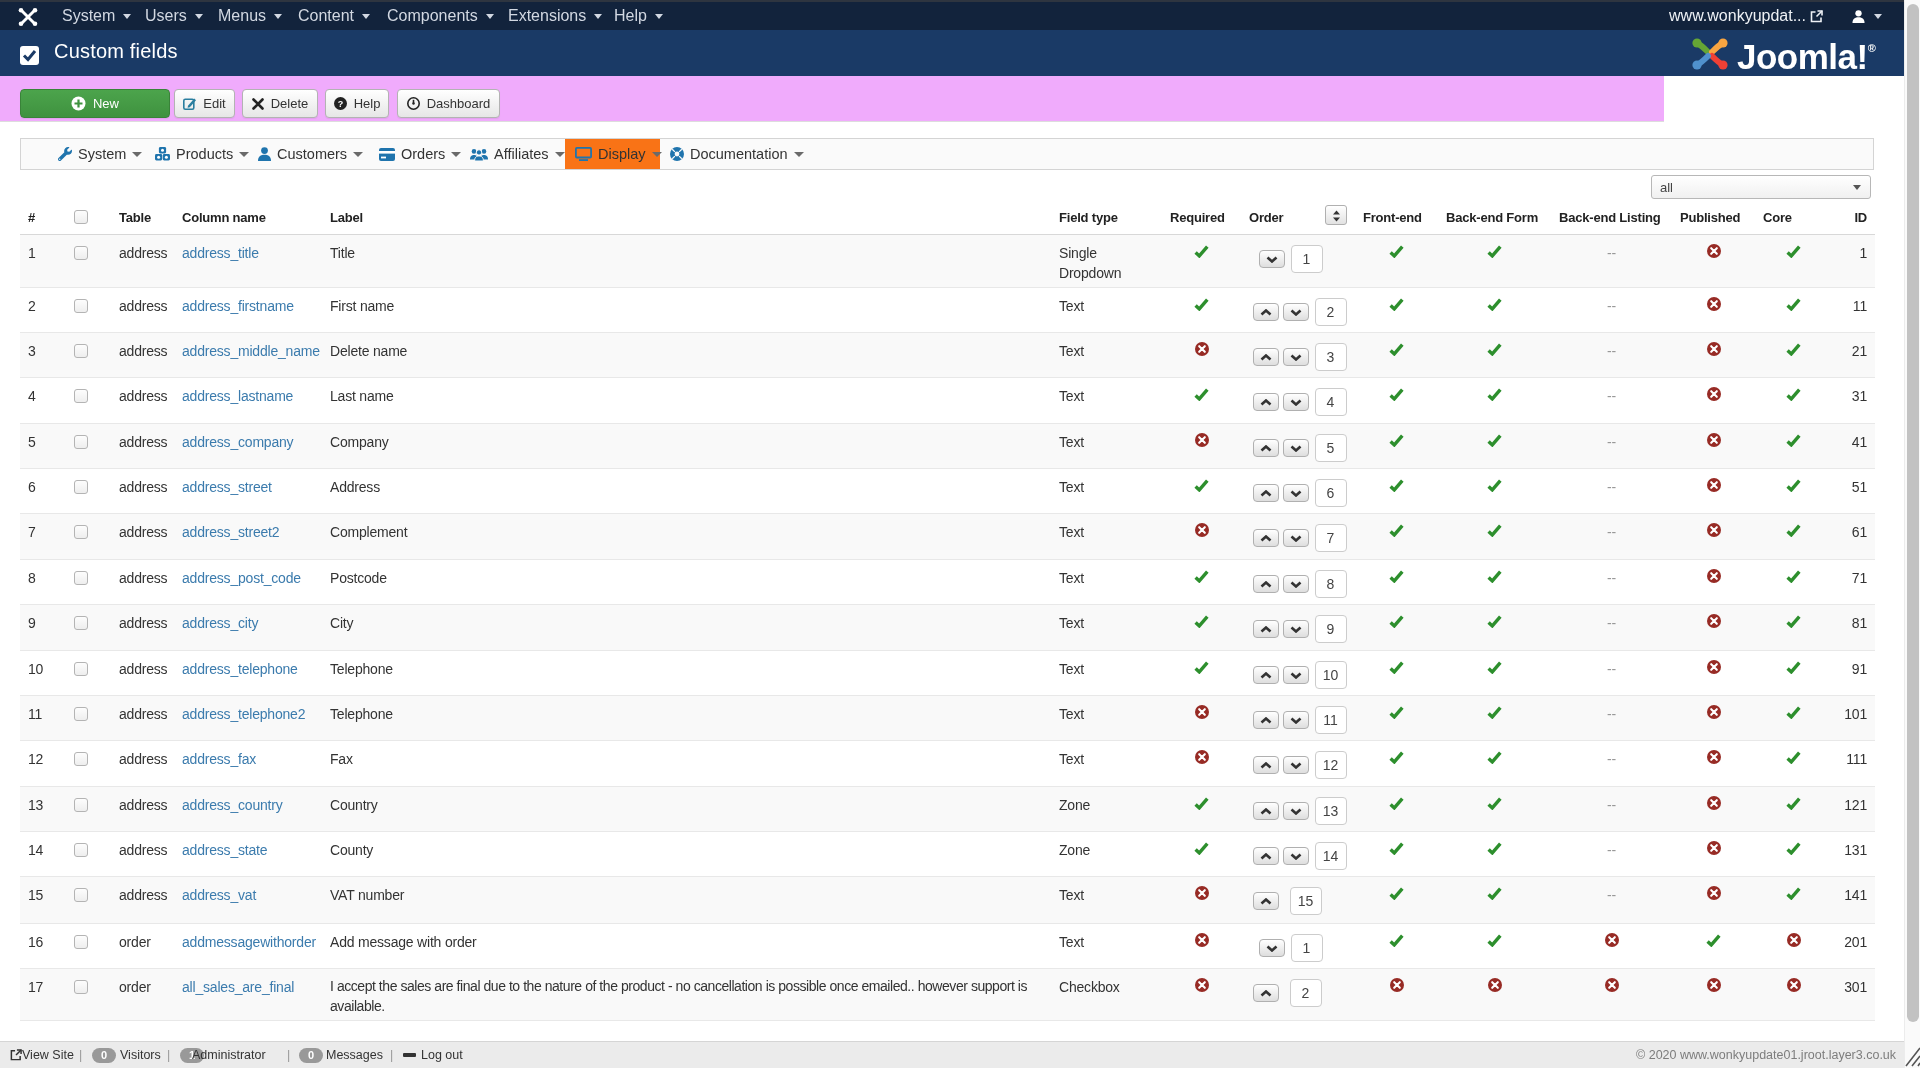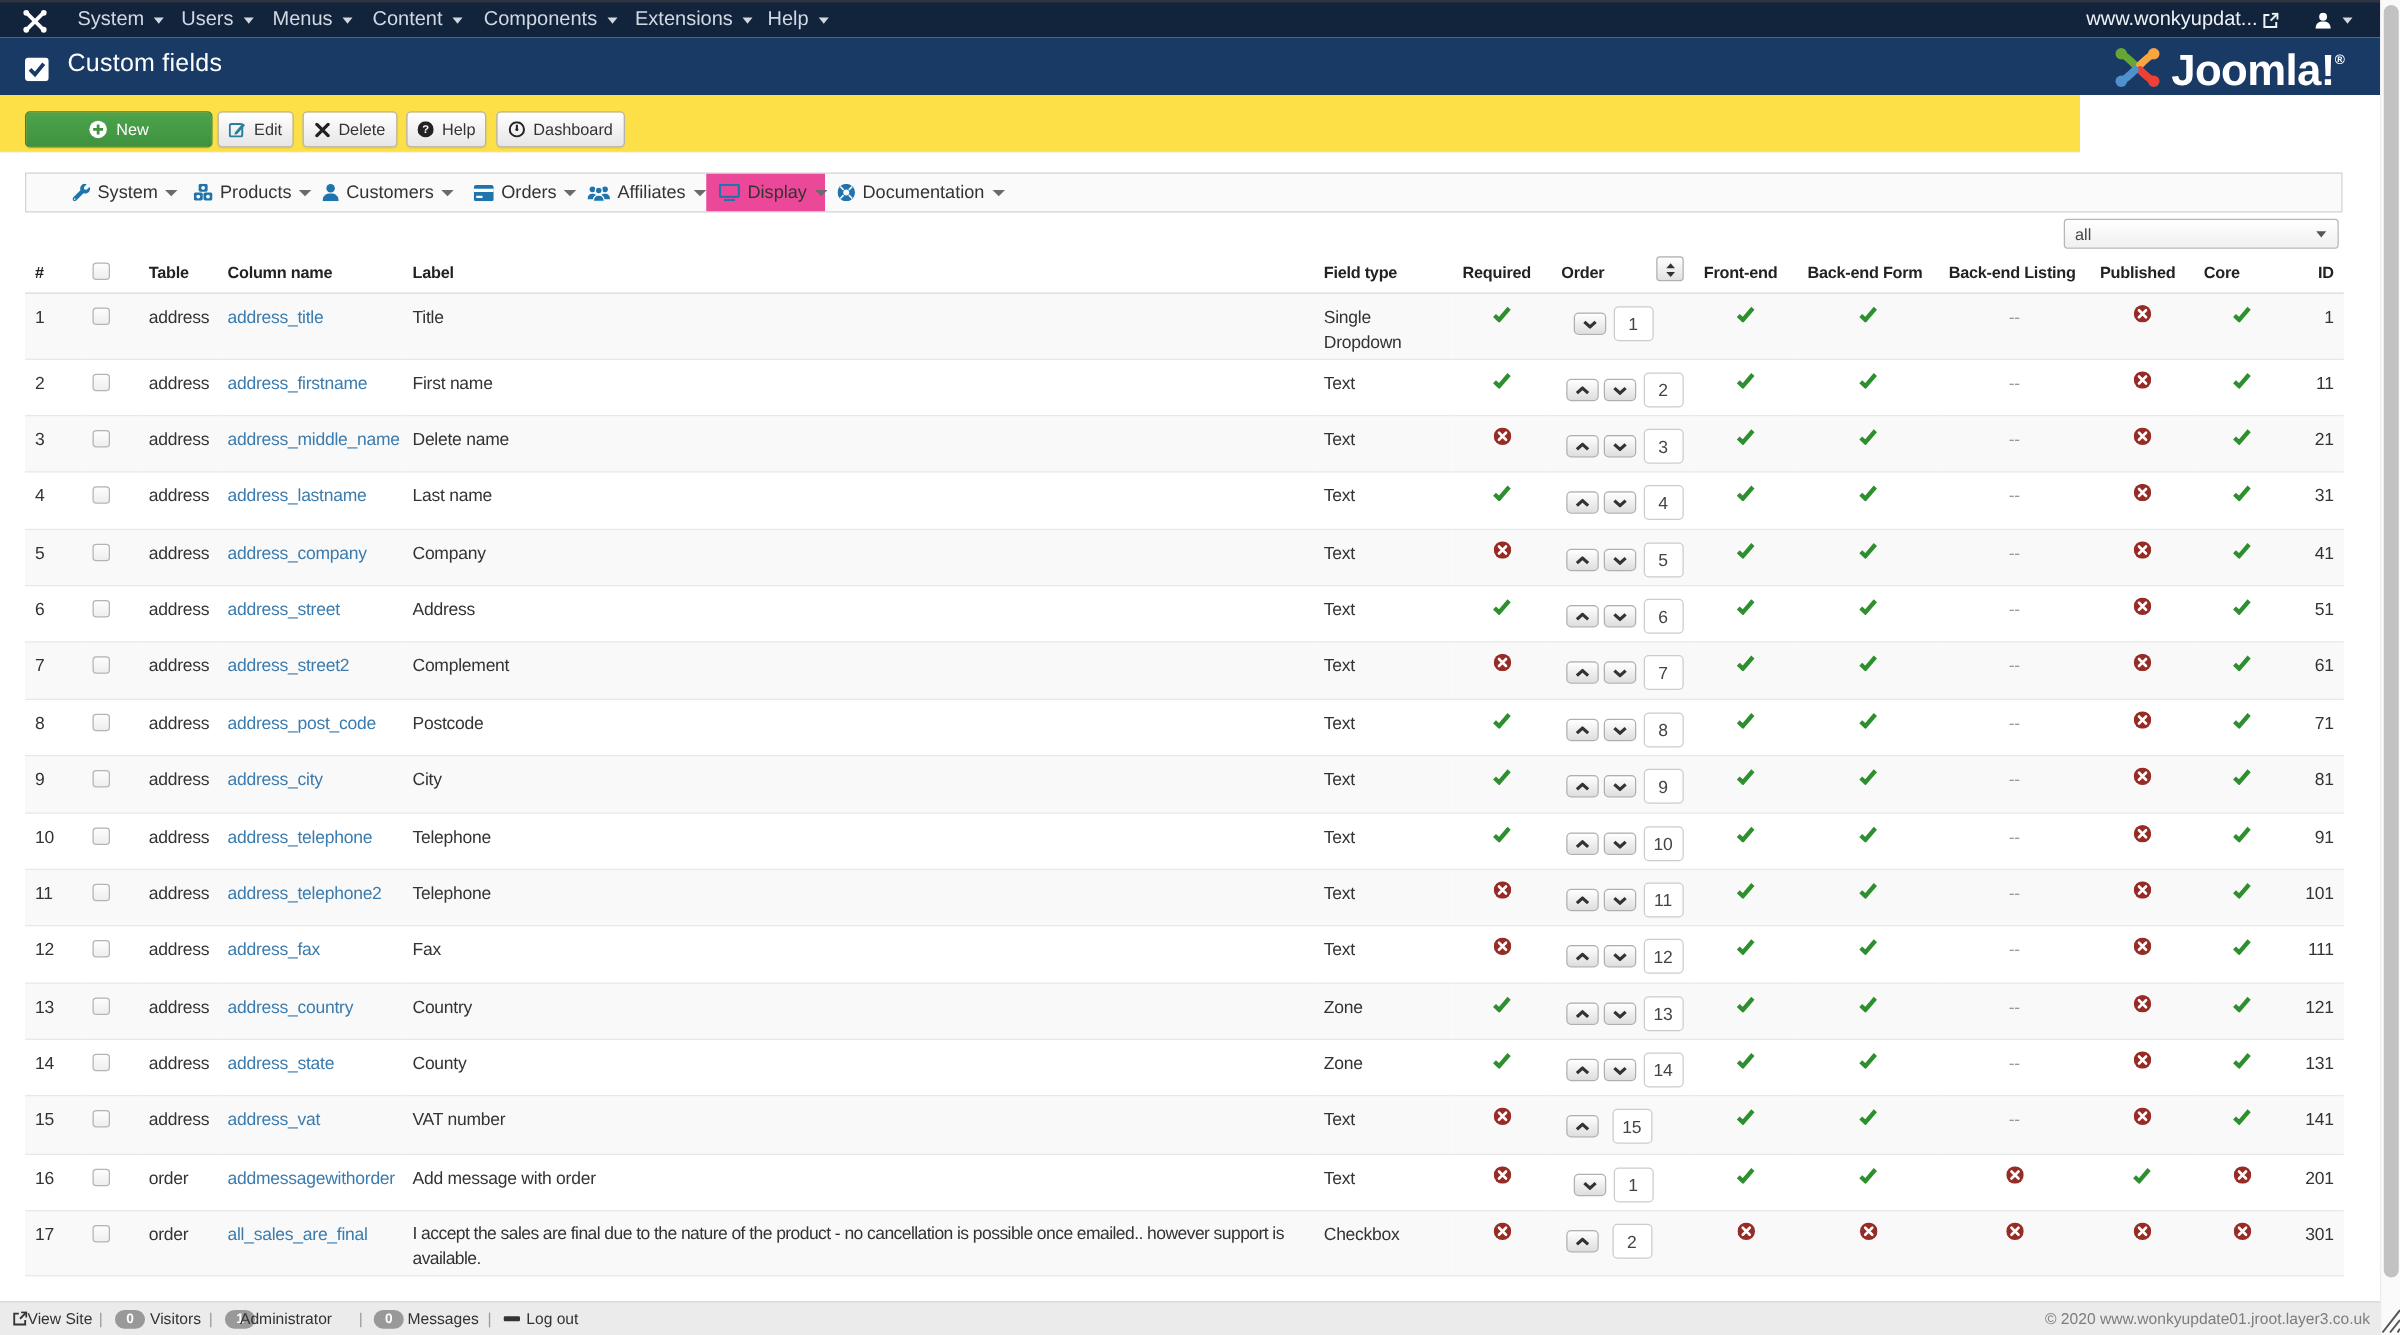--- a/index.html
+++ b/index.html
@@ -5,30 +5,30 @@
   font-family:"Liberation Sans",sans-serif; position:relative; }
 .navbar { position:absolute; left:0; top:0; width:1920px; height:30px; background:#12233c; border-top:2px solid #2e3540; }
 .mi { position:absolute; top:0; height:28px; display:flex; align-items:center; gap:8px; color:#d2d8e2; font-size:16px; }
 .car { width:0; height:0; border-left:4.5px solid transparent; border-right:4.5px solid transparent; border-top:5px solid #565f6b; display:inline-block; }
 .car.w { border-top-color:#d2d8e2; }
 .jlogo { position:absolute; left:17px; top:5px; }
 .nright { position:absolute; right:0; top:0; height:28px; display:flex; align-items:center; color:#eef1f5; font-size:16px; }
 .pagehead { position:absolute; left:0; top:30px; width:1920px; height:46px; background:#1a3a66; }
 .ph-title { position:absolute; left:54px; top:10px; color:#fff; font-size:20px; letter-spacing:.2px; }
 .ph-check { position:absolute; left:20px; top:16px; }
-.toolbar { position:absolute; left:0; top:76px; width:1664px; height:46px; background:#fde047; border-bottom:1px solid #ddd; }
+.toolbar { position:absolute; left:0; top:76px; width:1664px; height:46px; background:#f0abfc; border-bottom:1px solid #ddd; }
 .btn { position:absolute; top:13px; height:29px; border:1px solid #b3b3b3; border-radius:4px;
   background:linear-gradient(#ffffff,#e6e6e6); display:flex; align-items:center; justify-content:center; gap:7px;
   font-size:13px; color:#333; box-shadow:0 1px 1px rgba(0,0,0,.06); }
 .btn.green { background:linear-gradient(#4ca44c,#3f923f); border-color:#398339; color:#fff; }
 .content { position:absolute; left:0; top:122px; width:1920px; height:919px; background:#fff; }
 .tabbar { position:absolute; left:20px; top:16px; width:1854px; height:32px; background:#fafafa; border:1px solid #d4d4d4; }
 .tab { position:absolute; top:0; height:30px; display:flex; align-items:center; justify-content:flex-start; padding-left:10px; gap:6px; font-size:14.5px; color:#333; white-space:nowrap; }
 .tab svg { flex:none; }
-.tab.act { background:#ec4899; }
+.tab.act { background:#f97316; }
 .tab .car { border-top-color:#6a6a6a; border-left-width:5px; border-right-width:5px; border-top-width:5.5px; }
 .filter { position:absolute; left:1651px; top:53px; width:220px; height:24px; border:1px solid #b7b7b7; border-radius:3px;
   background:linear-gradient(#ffffff,#f0f0f0); font-size:13px; color:#444; display:flex; align-items:center; padding:0 8px; }
 .filter .car { position:absolute; right:9px; border-top-color:#555; }
 table { position:absolute; left:20px; top:78px; width:1855px; border-collapse:collapse; table-layout:fixed;
   font-size:14px; letter-spacing:-0.2px; color:#333; }
 th { font-size:13px; letter-spacing:-0.2px; color:#222; text-align:left; padding:7px 8px 4px; font-weight:bold; vertical-align:top; height:32px; line-height:21px; }
 td { padding:8px 8px 4px; vertical-align:top; line-height:21px; }
 tr { border-bottom:1px solid #e8e8e8; }
 thead tr { border-bottom:1px solid #d8d8d8; }

